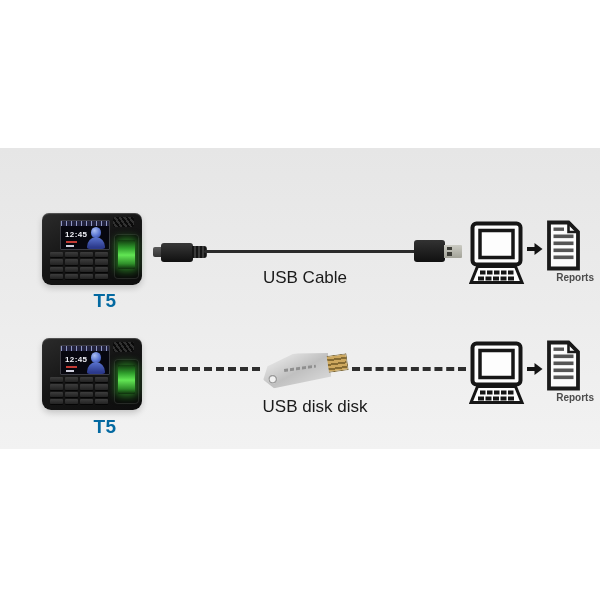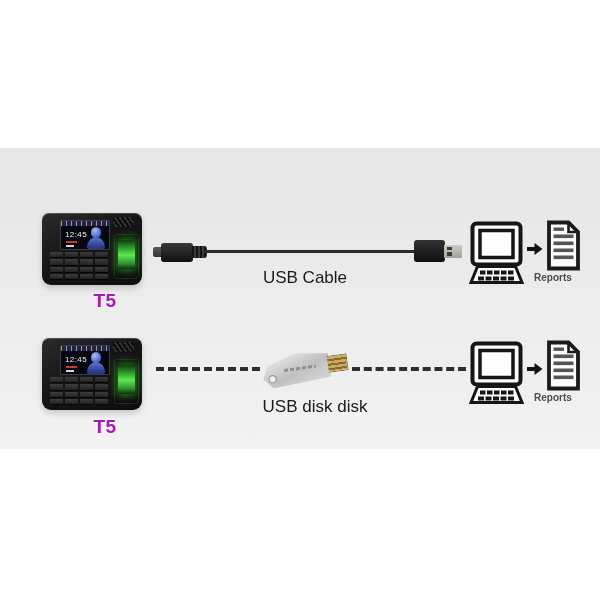--- a/index.html
+++ b/index.html
@@ -22,21 +22,21 @@
     box-shadow:inset 0 1px 1px rgba(255,255,255,.22), 0 3px 6px rgba(0,0,0,.18);
   }
   .dev-screen {
     position:absolute; left:18px; top:7px; width:50px; height:30px;
     background:#07070f; border:1px solid #3c3c44; border-radius:1px; overflow:hidden;
   }
   .scr-bar {
     position:absolute; left:0; top:0; width:100%; height:5px; background:#23233d;
     background-image:repeating-linear-gradient(90deg,rgba(170,180,230,.8) 0 1px,transparent 1px 5px);
   }
-  .scr-time { position:absolute; left:4px; top:9px; color:#f0f0f6; font-size:8px; font-weight:400; letter-spacing:.4px; }
+  .scr-time { position:absolute; left:4px; top:9px; color:#f0f0f6; font-size:8px; font-weight:700; letter-spacing:.4px; }
   .scr-sub  { position:absolute; left:5px; top:20px; width:11px; height:2px; background:#c23a34; }
   .scr-sub2 { position:absolute; left:5px; top:24px; width:8px; height:2px; background:#cfcfdd; }
   .scr-face { position:absolute; right:4px; top:6px; width:18px; height:22px; }
   .scr-face::before {
     content:""; position:absolute; left:4px; top:0; width:10px; height:11px;
     border-radius:50% 50% 46% 46%;
     background:radial-gradient(circle at 35% 32%, #a9bdf2 0%, #5a75d2 55%, #2c3c8e 100%);
   }
   .scr-face::after {
     content:""; position:absolute; left:0; top:10px; width:18px; height:12px;
@@ -57,21 +57,21 @@
     box-shadow:0 0 8px 2px rgba(70,220,60,.55);
   }
   .dev-keypad {
     position:absolute; left:8px; top:39px; width:58px; height:27px;
     display:grid; grid-template-columns:repeat(4,1fr); grid-template-rows:repeat(4,1fr); gap:2px;
   }
   .key { background:linear-gradient(180deg,#3d3d3d,#222222); border-radius:1px; box-shadow:0 1px 0 rgba(0,0,0,.7); }
 
   .dev-label {
     position:absolute; width:100px; text-align:center;
-    font-size:19px; font-weight:700; color:#a21caf; letter-spacing:.5px;
+    font-size:19px; font-weight:700; color:#0369a1; letter-spacing:.5px;
   }
 
   
   .miniusb { position:absolute; display:flex; align-items:center; height:20px; }
   .mu-tip    { width:9px; height:10px; background:linear-gradient(180deg,#5a5a5a,#333); border-radius:2px 0 0 2px; }
   .mu-body   { width:32px; height:19px; margin-left:-1px; background:linear-gradient(180deg,#383838,#101010); border-radius:3px; }
   .mu-relief { width:15px; height:12px; margin-left:-1px; border-radius:0 3px 3px 0;
                background:repeating-linear-gradient(90deg,#141414 0 2px,#3a3a3a 2px 4px); }
   .cable { position:absolute; height:3px; background:#2b2b2b; border-radius:2px; }
   .usba { position:absolute; display:flex; align-items:center; }
@@ -103,21 +103,21 @@
     position:absolute; left:66px; top:10px; width:20px; height:17px;
     background:repeating-linear-gradient(180deg,#cda85f 0 2.5px,#866b33 2.5px 4.5px);
     border:1px solid #7a6430; border-left:none; border-radius:0 1px 1px 0;
   }
 
   
   .computer { position:absolute; width:60px; height:64px; }
   .arrow    { position:absolute; width:16px; height:12px; }
   .docicon  { position:absolute; width:35px; height:51px; }
   .report-label {
-    position:absolute; width:60px; text-align:left;
+    position:absolute; width:60px; text-align:right;
     font-size:10px; font-weight:700; color:#4c4c4c;
   }
   .conn-label {
     position:absolute; width:160px; text-align:center;
     font-size:17px; color:#1a1a1a;
   }
 </style>
 </head>
 <body>
 

